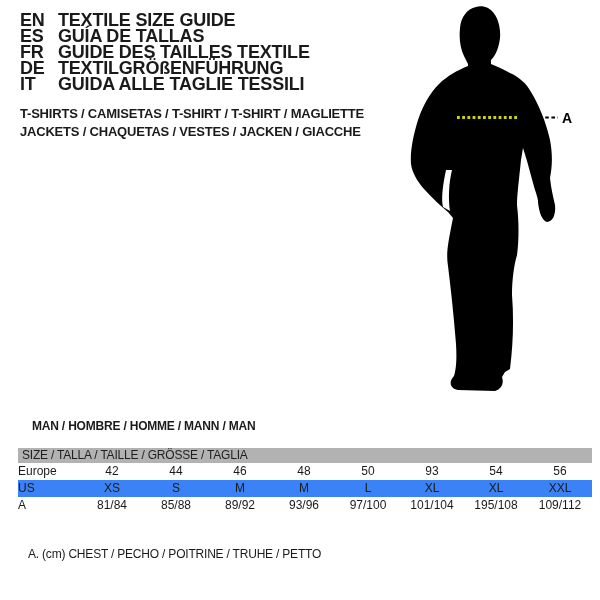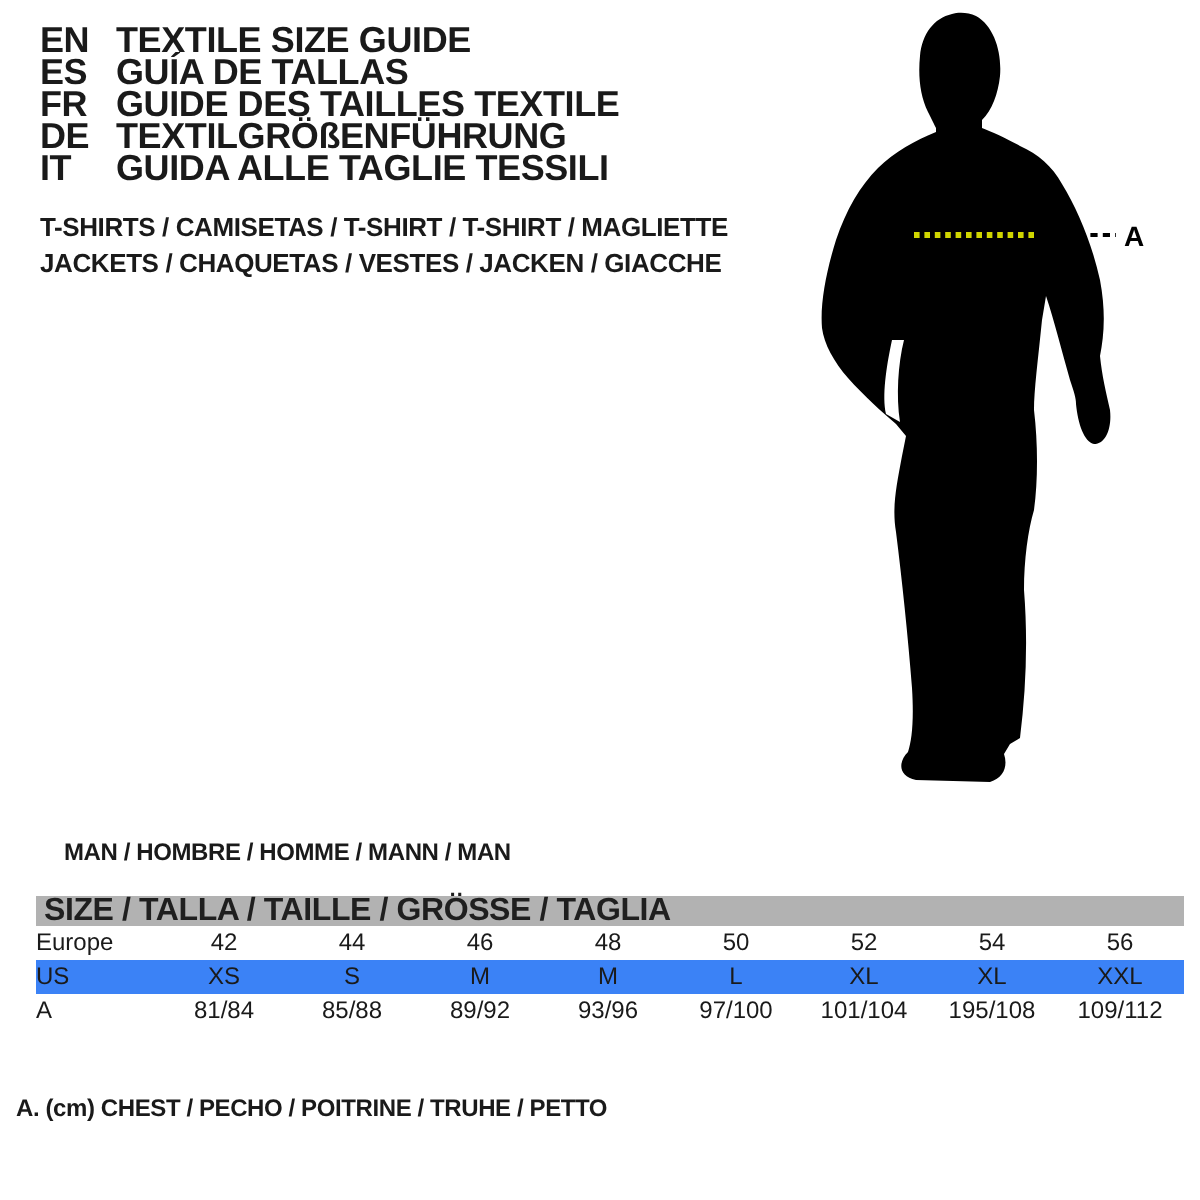--- a/index.html
+++ b/index.html
@@ -21,27 +21,27 @@
   
   .figure-svg{left:388px;top:0px;}
 
   
   .section-title{left:20px;top:419px;font-size:12px;font-weight:bold;letter-spacing:-0.2px;padding-left:12px;}
 
   
   .size-table-wrap{left:18px;top:448px;width:574px;}
   table.size-table{border-collapse:collapse;width:574px;table-layout:fixed;}
   table.size-table td,table.size-table th{padding:0;font-size:12px;font-weight:normal;line-height:17px;white-space:nowrap;}
-  tr.hdr th{background:#b2b2b2;text-align:left;font-weight:bold;font-size:16px;line-height:15px;padding-left:4px;letter-spacing:-0.2px;color:#1f1f1f;}
+  tr.hdr th{background:#b2b2b2;text-align:left;font-weight:normal;font-size:12px;line-height:15px;padding-left:4px;letter-spacing:-0.2px;color:#1f1f1f;}
   td.rowlabel{text-align:left;padding-left:4px;}
   td.val{text-align:center;}
   tr.shaded td{background:#3b82f6;}
 
   
-  .footnote{left:8px;top:547px;font-size:12px;font-weight:bold;letter-spacing:-0.2px;}
+  .footnote{left:28px;top:547px;font-size:12px;font-weight:normal;letter-spacing:-0.2px;}
 </style>
 </head>
 <body>
 
 <div class="abs lang-list">
   <div class="lang-row">
     <span class="lang-code">EN</span>
     <span>TEXTILE SIZE GUIDE</span>
   </div>
   <div class="lang-row">
@@ -139,21 +139,21 @@
       <tr class="hdr">
         <th colspan="9">SIZE / TALLA / TAILLE / GRÖSSE / TAGLIA</th>
       </tr>
       <tr>
         <td class="rowlabel">Europe</td>
         <td class="val">42</td>
         <td class="val">44</td>
         <td class="val">46</td>
         <td class="val">48</td>
         <td class="val">50</td>
-        <td class="val">52</td>
+        <td class="val">93</td>
         <td class="val">54</td>
         <td class="val">56</td>
       </tr>
       <tr class="shaded">
         <td class="rowlabel">US</td>
         <td class="val">XS</td>
         <td class="val">S</td>
         <td class="val">M</td>
         <td class="val">M</td>
         <td class="val">L</td>

